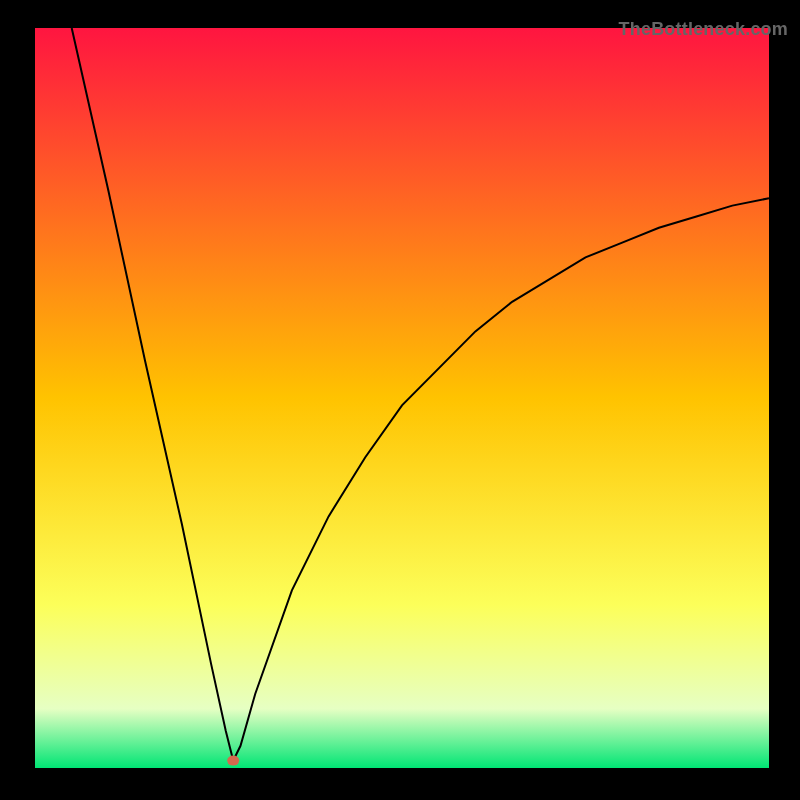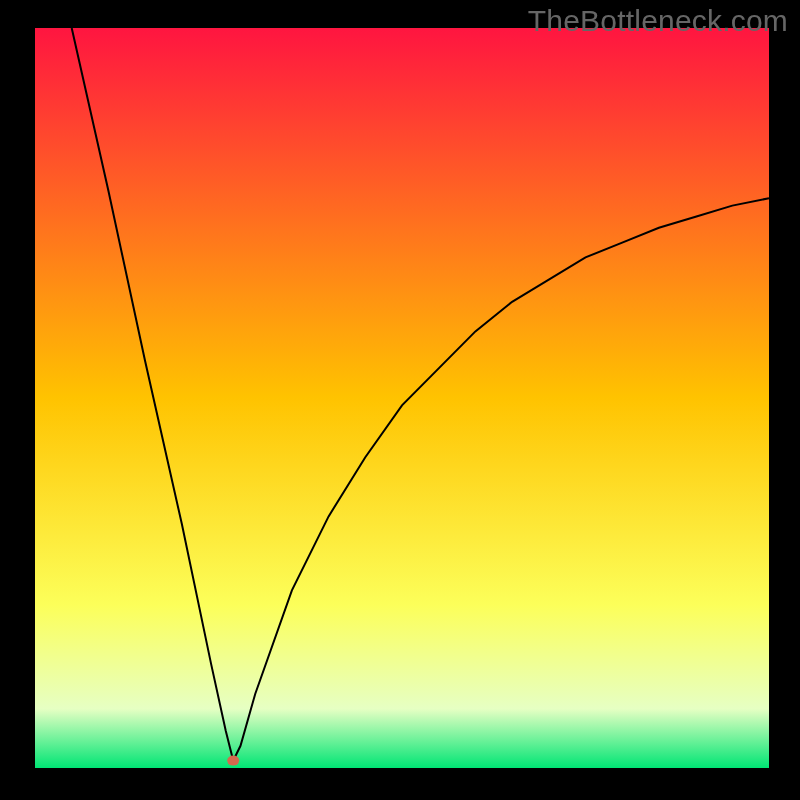--- a/index.html
+++ b/index.html
@@ -11,25 +11,25 @@
     background: #000;
     font-family: Arial, Helvetica, sans-serif;
   }
   .container {
     position: relative;
     width: 800px;
     height: 800px;
   }
   .watermark {
     position: absolute;
-    top: 4px;
+    top: 19px;
     right: 12px;
     color: #666666;
-    font-size: 30px;
-    font-weight: 400;
+    font-size: 18px;
+    font-weight: 700;
     letter-spacing: 0.2px;
     z-index: 5;
   }
   svg.plot {
     display: block;
   }
 </style>
 </head>
 <body>
 

